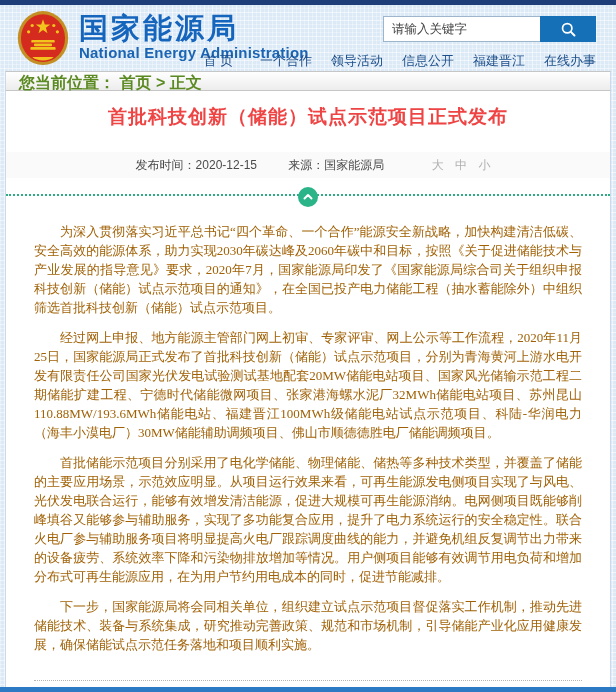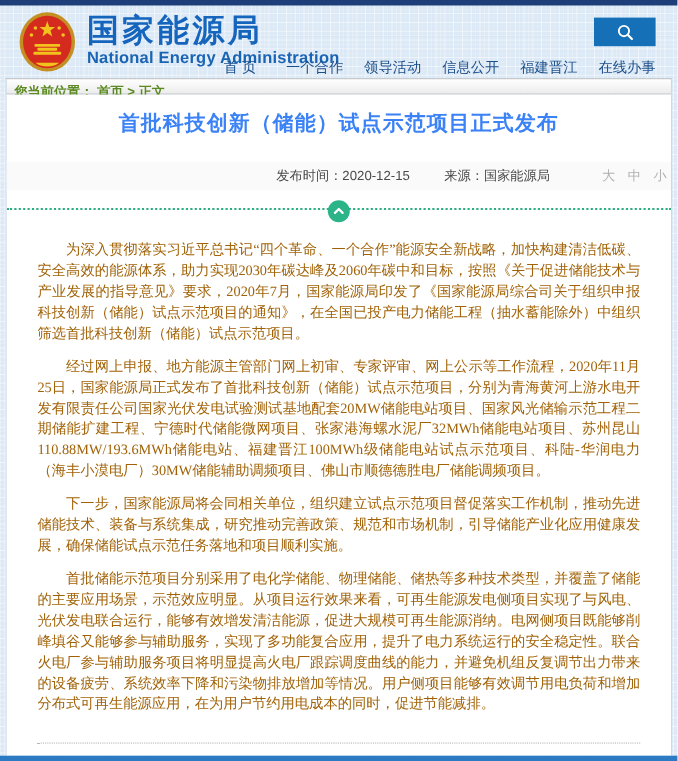--- a/index.html
+++ b/index.html
@@ -40,39 +40,39 @@
   }
   .nav { position:absolute; right:20px; top:47px; display:flex; align-items:center; }
   .nav a {
     font-size:13px; font-weight:normal; color:#1c4f8a; text-decoration:none;
     margin-left:19px; white-space:nowrap; cursor:pointer;
   }
   .nav a.first { margin-right:8px; }
 
   
   .breadcrumb {
-    flex:0 0 auto; height:15px; margin:0 5px; line-height:22px;
+    flex:0 0 auto; height:20px; margin:0 5px; line-height:22px;
     background:linear-gradient(#ffffff,#ececec);
     border:1px solid #c6c6c6; border-left:1px solid #cdd9e5; border-right:1px solid #cdd9e5;
-    padding-left:7px; font-size:12px; color:#5c8a22; font-weight:bold;
+    padding-left:13px; font-size:16px; color:#5c8a22; font-weight:bold;
   }
   .breadcrumb a { color:#5c8a22; text-decoration:none; cursor:pointer; }
 
   
   .content {
     flex:1 1 auto; margin:0 5px; background:#fff;
     border-left:1px solid #cdd9e5; border-right:1px solid #cdd9e5;
     overflow:hidden;
   }
   .article-title {
-    text-align:center; padding-top:13px; font-size:19px; font-weight:bold; color:#3b82f6;
+    text-align:center; padding-top:13px; font-size:19px; font-weight:bold; color:#ef4444;
     font-family:"Liberation Serif","DejaVu Serif",serif; letter-spacing:1px;
   }
   .meta-row {
-    margin-top:22px; height:26px; line-height:26px; text-align:right;
+    margin-top:22px; height:26px; line-height:26px; text-align:center;
     background:#fafafa; font-size:12px; color:#4a4a4a;
   }
   .meta-row .chunk { margin:0 14px; }
   .font-size-tools { color:#b0b0b0; margin-left:26px; }
   .font-size-tools span { margin:0 4px; cursor:pointer; }
 
   .share-divider { position:relative; margin-top:8px; border-bottom:2px dotted #2fad82; height:10px; }
   .share-btn {
     position:absolute; left:50%; top:1px; transform:translateX(-50%);
     width:20px; height:20px; border-radius:50%; background:#2cb489; border:none;
@@ -114,20 +114,21 @@
           <path d="M18 52 a14 8 0 0 0 24 0 z"></path>
         </g>
       </svg>
       <div class="logo-text">
         <div class="logo-cn">国家能源局</div>
         <div class="logo-en">National Energy Administration</div>
       </div>
     </div>
 
     <div class="search-area">
+      <input class="search-input" type="text" placeholder="请输入关键字" style="">
       <button class="search-button">
         <span style="display:flex;">
           <svg width="17" height="17" viewBox="0 0 20 20">
             <circle cx="8.5" cy="8.5" r="5.5" fill="none" stroke="#ffffff" stroke-width="2"></circle>
             <line x1="12.8" y1="12.8" x2="17" y2="17" stroke="#ffffff" stroke-width="2.4" stroke-linecap="round"></line>
           </svg>
         </span>
       </button>
     </div>
 
@@ -168,21 +169,21 @@
           <svg width="12" height="12" viewBox="0 0 12 12">
             <polyline points="2.5,7.5 6,4 9.5,7.5" fill="none" stroke="#ffffff" stroke-width="2" stroke-linecap="round" stroke-linejoin="round"></polyline>
           </svg>
         </span>
       </button>
     </div>
 
     <div class="article-body">
       <p>为深入贯彻落实习近平总书记“四个革命、一个合作”能源安全新战略，加快构建清洁低碳、安全高效的能源体系，助力实现2030年碳达峰及2060年碳中和目标，按照《关于促进储能技术与产业发展的指导意见》要求，2020年7月，国家能源局印发了《国家能源局综合司关于组织申报科技创新（储能）试点示范项目的通知》，在全国已投产电力储能工程（抽水蓄能除外）中组织筛选首批科技创新（储能）试点示范项目。</p>
       <p>经过网上申报、地方能源主管部门网上初审、专家评审、网上公示等工作流程，2020年11月25日，国家能源局正式发布了首批科技创新（储能）试点示范项目，分别为青海黄河上游水电开发有限责任公司国家光伏发电试验测试基地配套20MW储能电站项目、国家风光储输示范工程二期储能扩建工程、宁德时代储能微网项目、张家港海螺水泥厂32MWh储能电站项目、苏州昆山110.88MW/193.6MWh储能电站、福建晋江100MWh级储能电站试点示范项目、科陆-华润电力（海丰小漠电厂）30MW储能辅助调频项目、佛山市顺德德胜电厂储能调频项目。</p>
+      <p>首批储能示范项目分别采用了电化学储能、物理储能、储热等多种技术类型，并覆盖了储能的主要应用场景，示范效应明显。从项目运行效果来看，可再生能源发电侧项目实现了与风电、光伏发电联合运行，能够有效增发清洁能源，促进大规模可再生能源消纳。电网侧项目既能够削峰填谷又能够参与辅助服务，实现了多功能复合应用，提升了电力系统运行的安全稳定性。联合火电厂参与辅助服务项目将明显提高火电厂跟踪调度曲线的能力，并避免机组反复调节出力带来的设备疲劳、系统效率下降和污染物排放增加等情况。用户侧项目能够有效调节用电负荷和增加分布式可再生能源应用，在为用户节约用电成本的同时，促进节能减排。</p>
       <p>下一步，国家能源局将会同相关单位，组织建立试点示范项目督促落实工作机制，推动先进储能技术、装备与系统集成，研究推动完善政策、规范和市场机制，引导储能产业化应用健康发展，确保储能试点示范任务落地和项目顺利实施。</p>
-      <p>首批储能示范项目分别采用了电化学储能、物理储能、储热等多种技术类型，并覆盖了储能的主要应用场景，示范效应明显。从项目运行效果来看，可再生能源发电侧项目实现了与风电、光伏发电联合运行，能够有效增发清洁能源，促进大规模可再生能源消纳。电网侧项目既能够削峰填谷又能够参与辅助服务，实现了多功能复合应用，提升了电力系统运行的安全稳定性。联合火电厂参与辅助服务项目将明显提高火电厂跟踪调度曲线的能力，并避免机组反复调节出力带来的设备疲劳、系统效率下降和污染物排放增加等情况。用户侧项目能够有效调节用电负荷和增加分布式可再生能源应用，在为用户节约用电成本的同时，促进节能减排。</p>
     </div>
 
     <div class="end-divider"></div>
   </div>
 
   <div class="footer-bar"></div>
 </div>
 
 </body></html>

